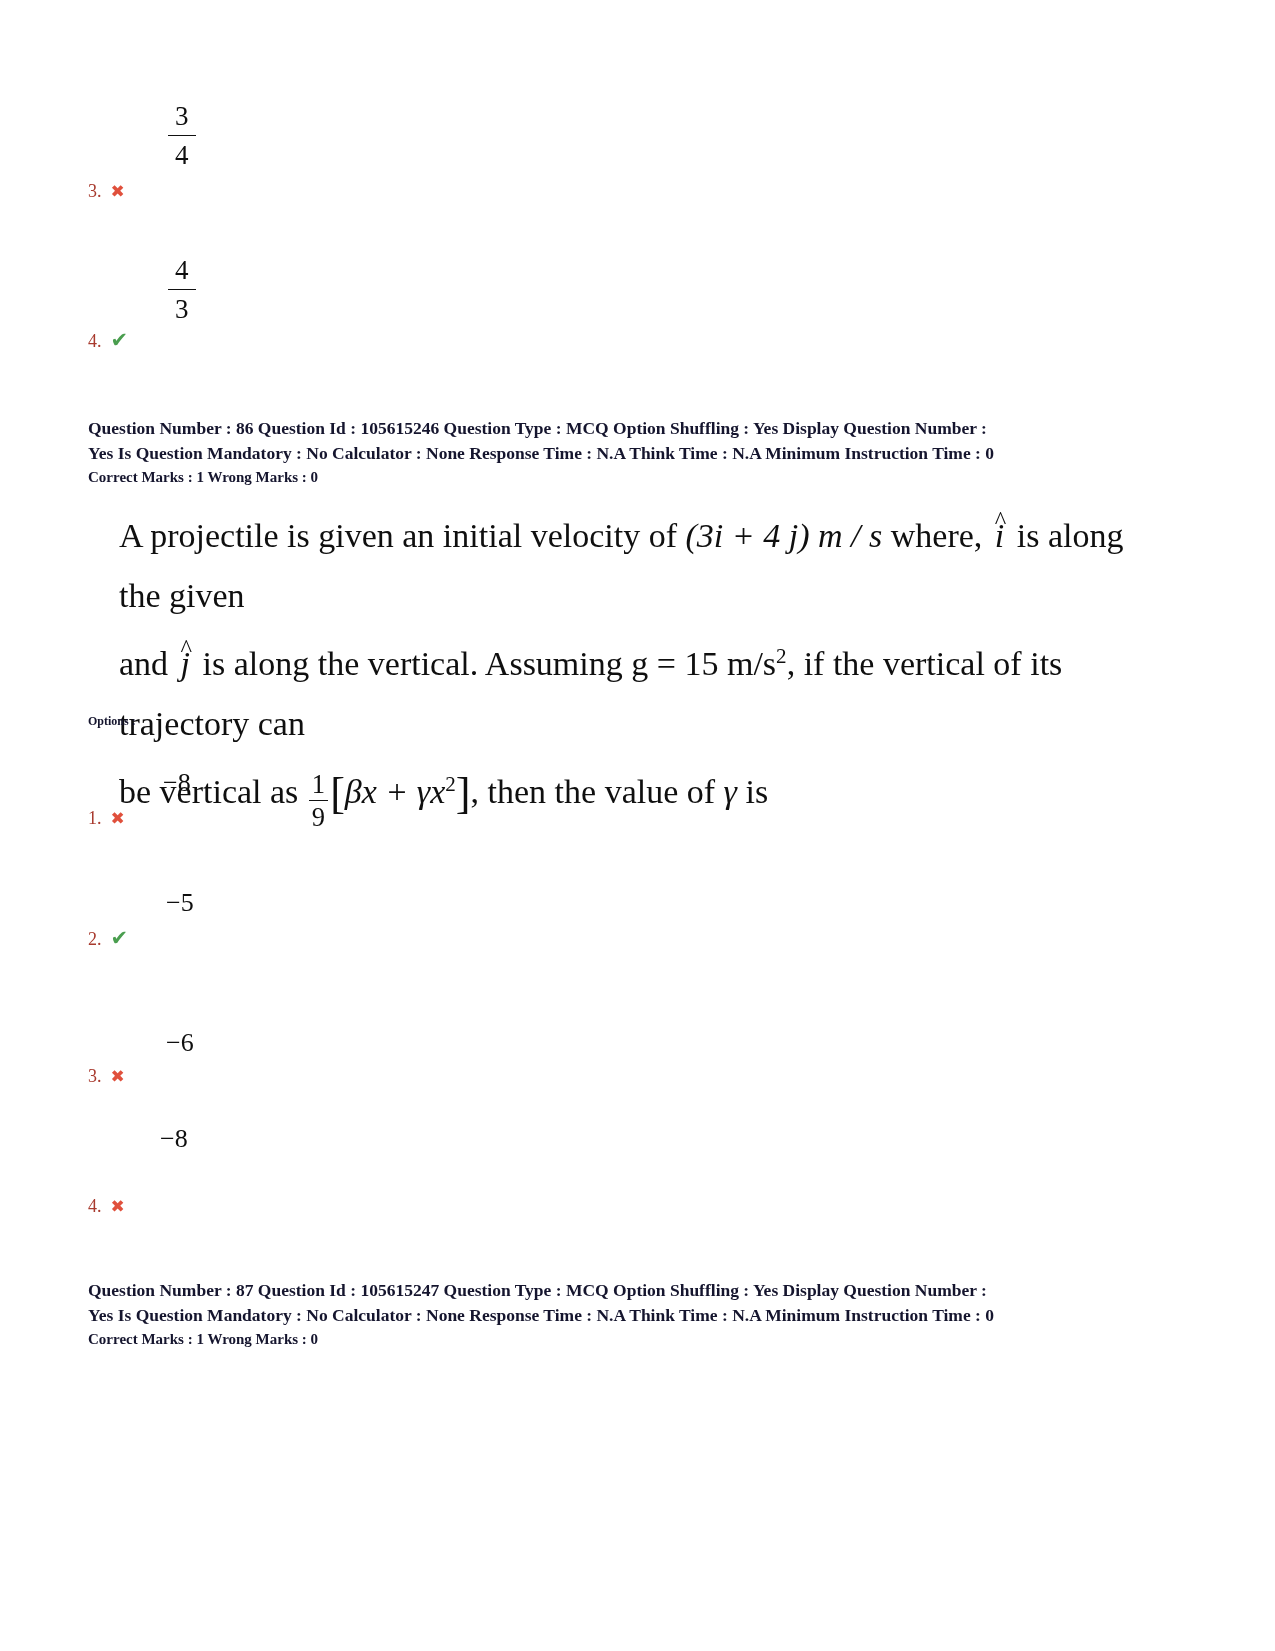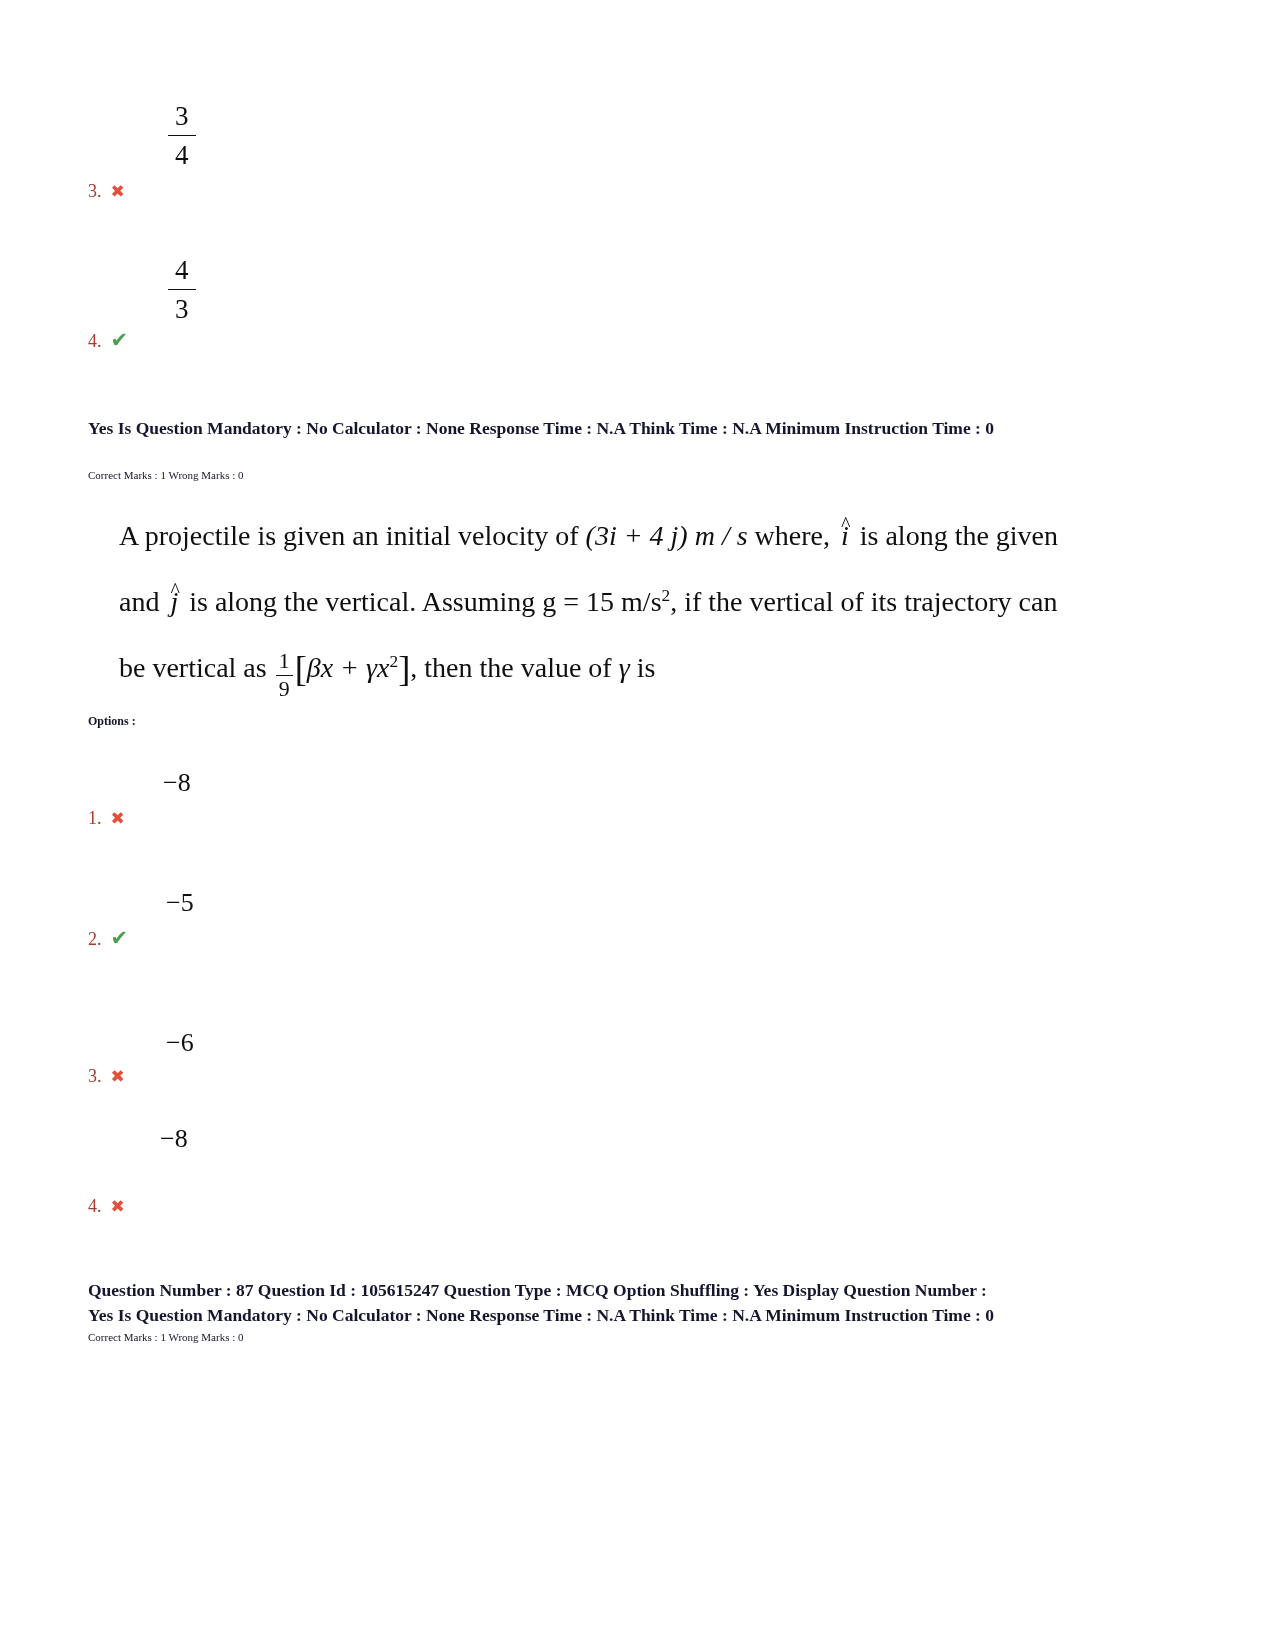--- a/index.html
+++ b/index.html
@@ -11,32 +11,32 @@
   body { position: relative; overflow: hidden; }
   .abs { position: absolute; }
 
   .meta {
     font-weight: bold;
     font-size: 17.5px;
     line-height: 25px;
     color: var(--meta, #15152e);
   }
   .marks {
-    font-weight: normal;
-    font-size: 11px;
+    font-weight: bold;
+    font-size: 15px;
     color: var(--meta, #15152e);
   }
   .options-heading {
     font-weight: bold;
     font-size: 12px;
     color: var(--meta, #15152e);
   }
 
   .qtext {
-    font-size: 28px;
+    font-size: 34px;
     line-height: 60px;
     color: var(--text, #0f0f0f);
   }
   .mathit { font-style: italic; }
 
   
   .vfrac {
     display: inline-block;
     text-align: center;
     font-size: 27px;
@@ -107,20 +107,21 @@
 <div class="abs vfrac" style="left:168px; top:254px;">
   <span class="num">4</span>
   <span class="den">3</span>
 </div>
 <div class="abs optrow" style="left:88px; top:328px;">
   <span class="optnum">4.</span>
   <span class="mark mark-correct">✔</span>
 </div>
 
 <div class="abs meta" style="left:88px; top:416px; width:1110px;">
+  <div>Question Number : 86 Question Id : 105615246 Question Type : MCQ Option Shuffling : Yes Display Question Number :</div>
   <div>Yes Is Question Mandatory : No Calculator : None Response Time : N.A Think Time : N.A Minimum Instruction Time : 0</div>
 </div>
 <div class="abs marks" style="left:88px; top:469px;">Correct Marks : 1 Wrong Marks : 0</div>
 
 <div class="abs qtext" style="left:119px; top:506px; width:1010px;">
   <span>A projectile is given an initial velocity of </span><em class="mathit">(3i + 4 j) m / s</em><span>  where,  </span><span class="hatvar"><span class="hat">^</span><span>i</span></span><span>  is along the given</span><br>
   <span>and  </span><span class="hatvar"><span class="hat">^</span><span>j</span></span><span>  is along the vertical. Assuming g = 15 m/s</span><sup>2</sup><span>, if the vertical of its trajectory can</span><br>
   <span>be vertical as </span><span class="ifrac"><span class="num">1</span><span class="den">9</span></span><span class="bbr">[</span><em class="mathit">βx + γx</em><sup>2</sup><span class="bbr">]</span><span>, then the value of  </span><em class="mathit">γ</em><span>  is</span>
 </div>
 

